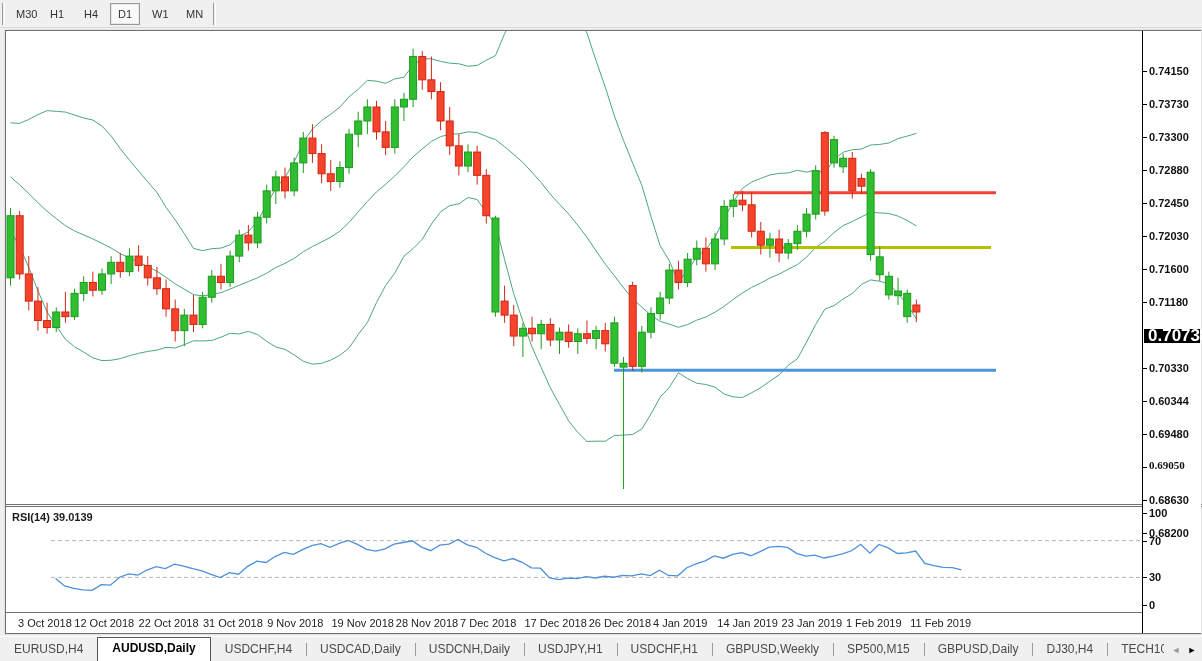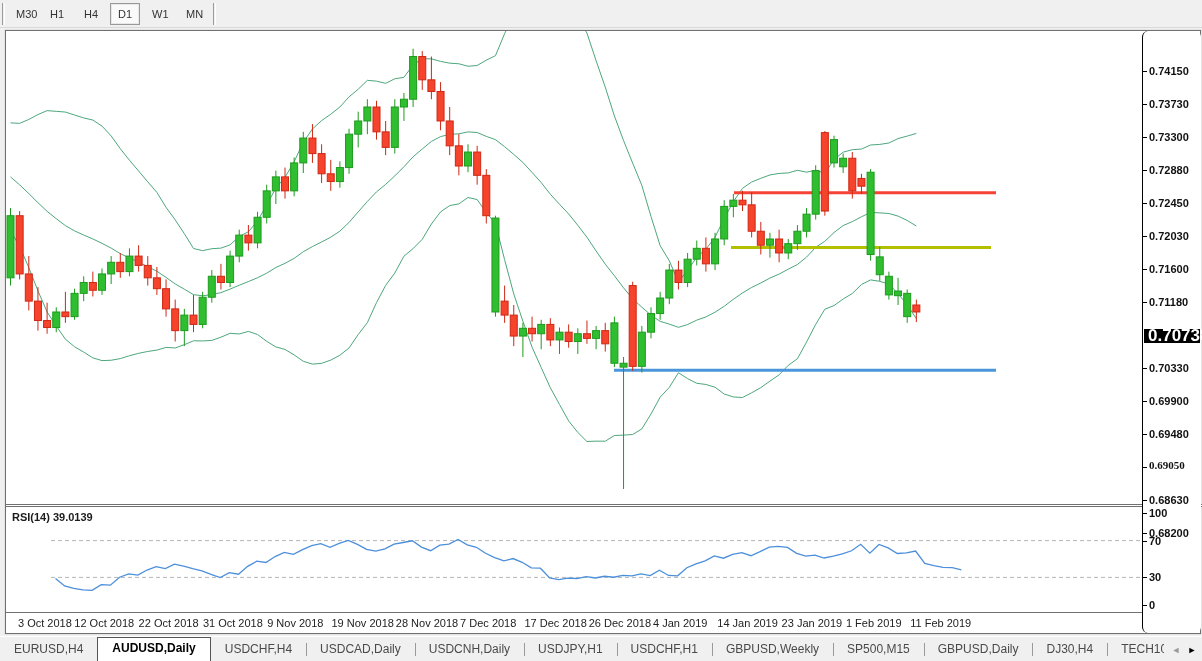--- a/index.html
+++ b/index.html
@@ -14,21 +14,21 @@
   .tf-btn { position:absolute; top:3px; height:22px; min-width:30px;
     padding:0 7px; font-size:11px; color:#333; background:transparent;
     border:1px solid transparent; text-align:center; line-height:20px; cursor:default; }
   .tf-btn.active { background:#fafafa; border:1px solid #9a9a9a; box-shadow:inset 0 0 0 1px #e8e8e8; }
 
   
   #chart-widget { position:absolute; left:5px; top:30px; width:1196px; height:604px;
     background:#ffffff; border:1px solid #707070; outline:1px solid #e4e4e4; }
   #plot-area { position:absolute; left:0; top:0; width:1136px; height:473px; background:#fff; }
   #axis-col { position:absolute; left:1136px; top:0; width:59px; height:602px;
-    background:#fff; border-left:1px solid #000;border-radius:6px; }
+    background:#fff; border-left:1px solid #000; }
   .axis-label { position:absolute; left:6px; font-size:11px; font-weight:bold; color:#111;
     white-space:nowrap; }
   .axis-tick { position:absolute; left:0; width:4px; height:1px; background:#000; }
   #price-badge { position:absolute; left:1px; width:56px; height:14px; background:#000;
     color:#fff; font-size:17px; font-weight:bold; line-height:14px; padding-left:4px; }
 
   #main-title { position:absolute; left:9px; top:6px; font-size:12px; font-weight:bold;
     color:#1c1c1c; }
   #main-title .tri { font-size:9px; margin-right:6px; }
 
@@ -531,21 +531,21 @@
       <div class="axis-label" style="top: 166px;">0.72450</div>
       <div class="axis-tick" style="top: 204.612px;"></div>
       <div class="axis-label" style="top: 198.612px;">0.72030</div>
       <div class="axis-tick" style="top: 238px;"></div>
       <div class="axis-label" style="top: 232px;">0.71600</div>
       <div class="axis-tick" style="top: 270.612px;"></div>
       <div class="axis-label" style="top: 264.612px;">0.71180</div>
       <div class="axis-tick" style="top: 336.612px;"></div>
       <div class="axis-label" style="top: 330.612px;">0.70330</div>
       <div class="axis-tick" style="top: 370px;"></div>
-      <div class="axis-label" style="top: 364px;">0.69900</div>
+      <div class="axis-label" style="top: 364px;">0.60344</div>
       <div class="axis-tick" style="top: 402.611px;"></div>
       <div class="axis-label" style="top: 396.611px;">0.69480</div>
       <div class="axis-tick" style="top: 436px;"></div>
       <div class="axis-label" style="top: 428px; font-family: Liberation Serif, serif;">0.69050</div>
       <div class="axis-tick" style="top: 468.611px;"></div>
       <div class="axis-label" style="top: 462.611px;">0.68630</div>
       <div class="axis-tick" style="top: 502px;"></div>
       <div class="axis-label" style="top: 496px;">0.68200</div>
       <div id="price-badge" style="top: 297.932px;">0.70738</div>
       <div class="axis-tick" style="top: 482px;"></div>

